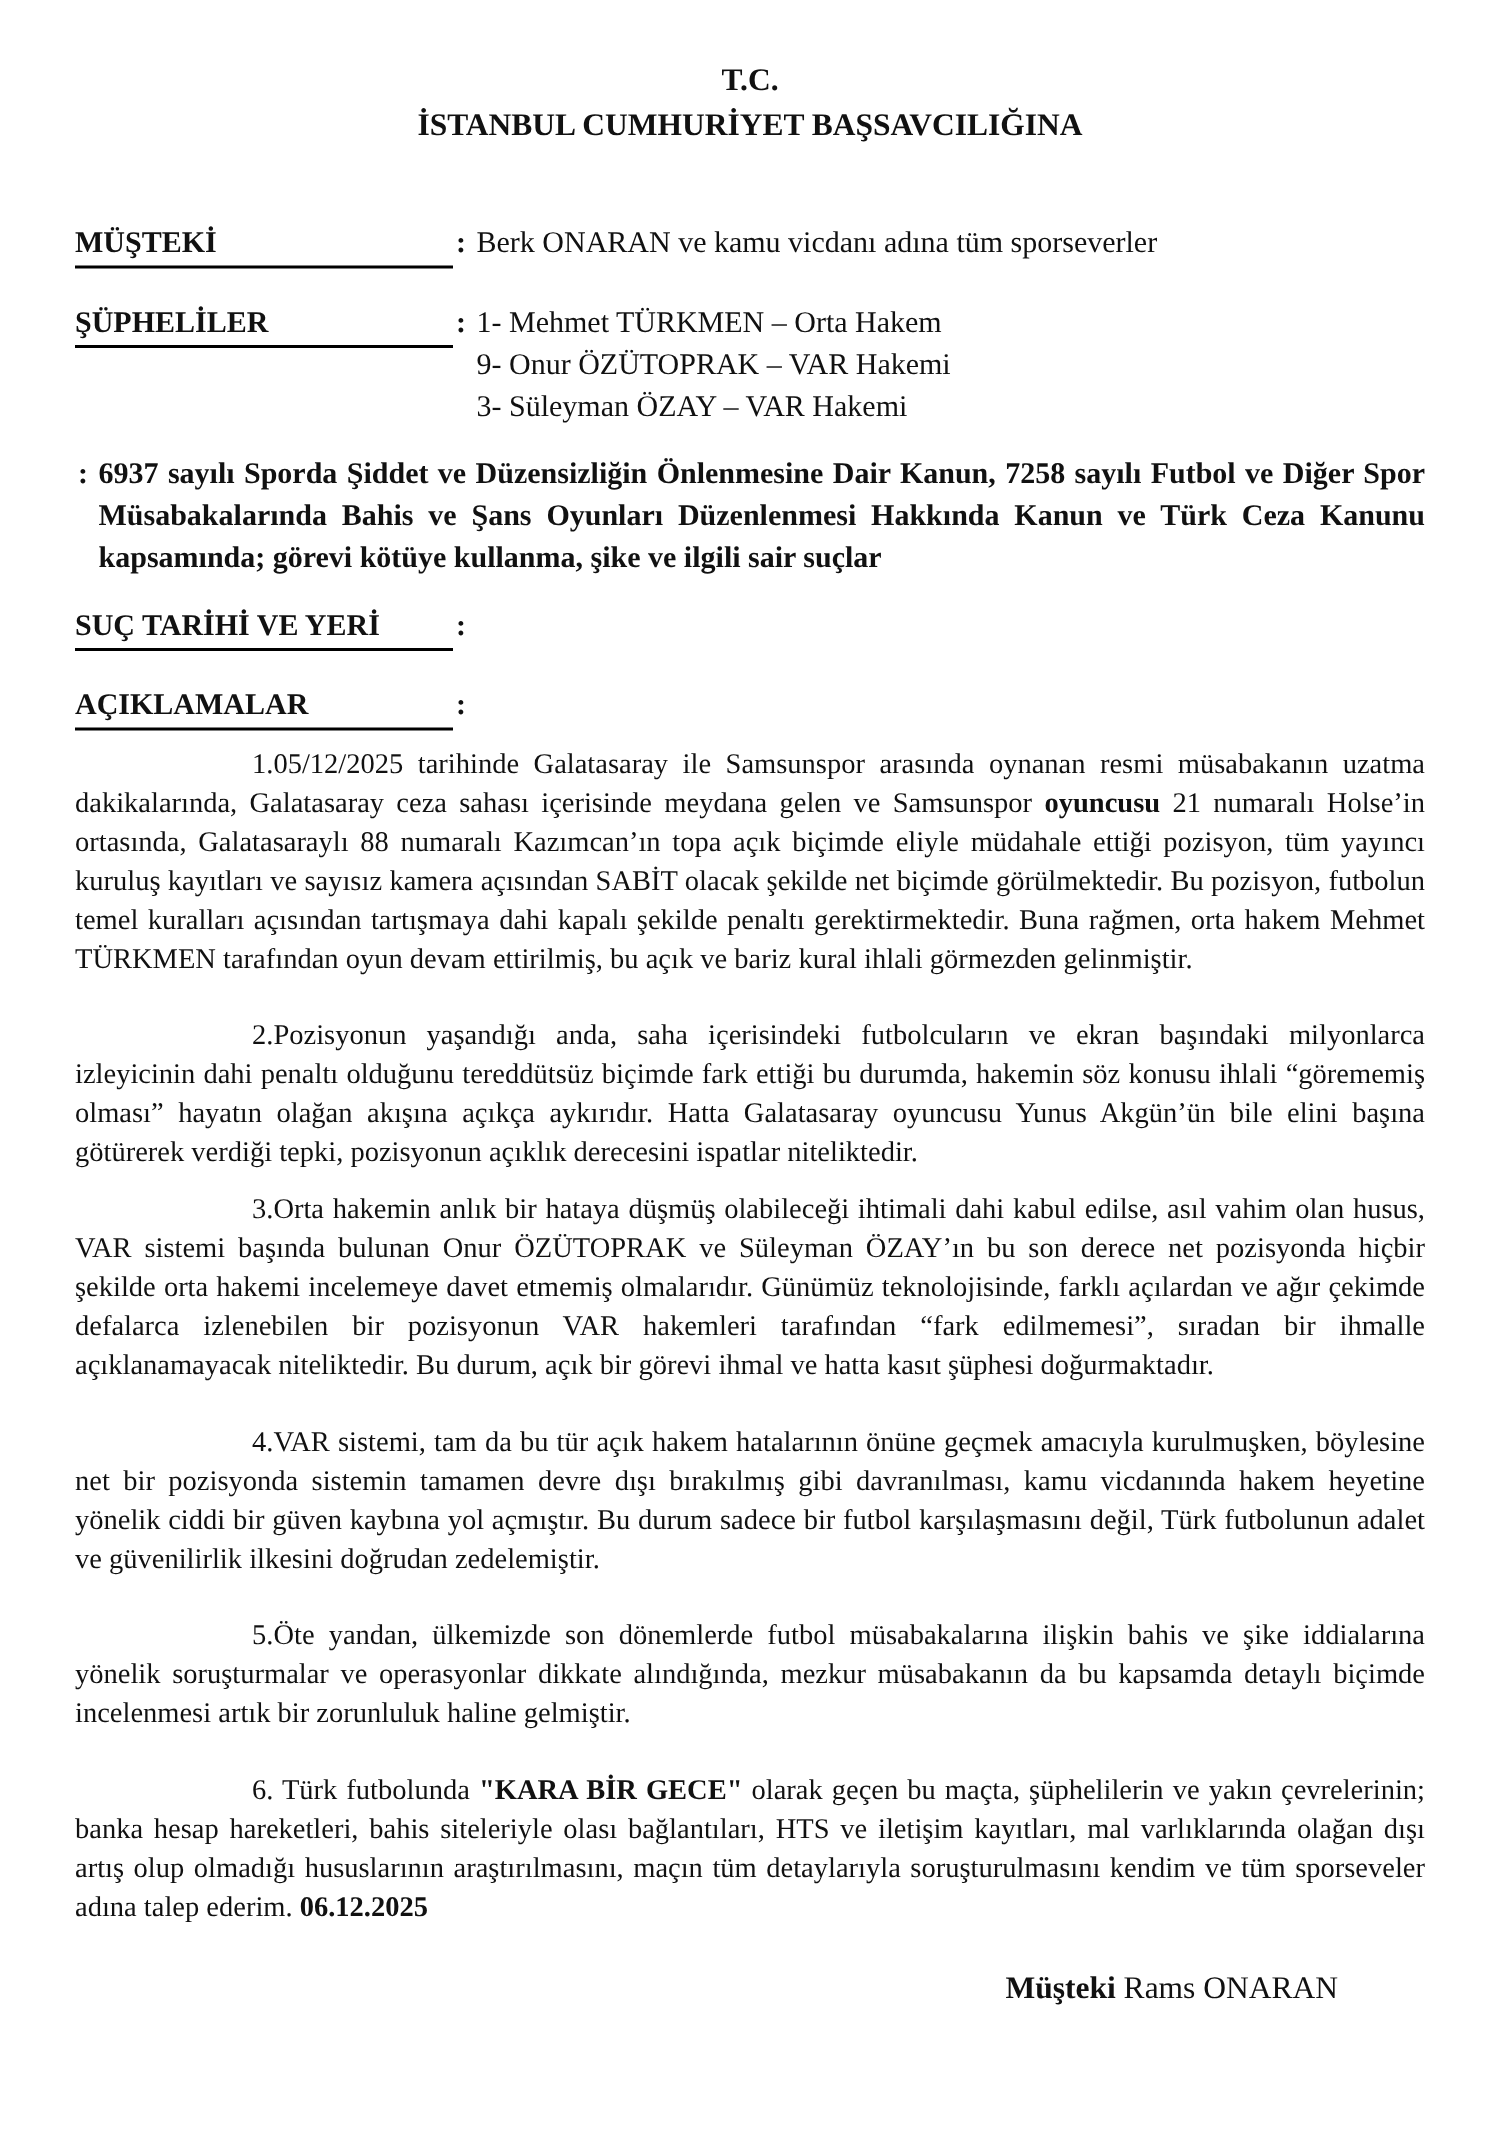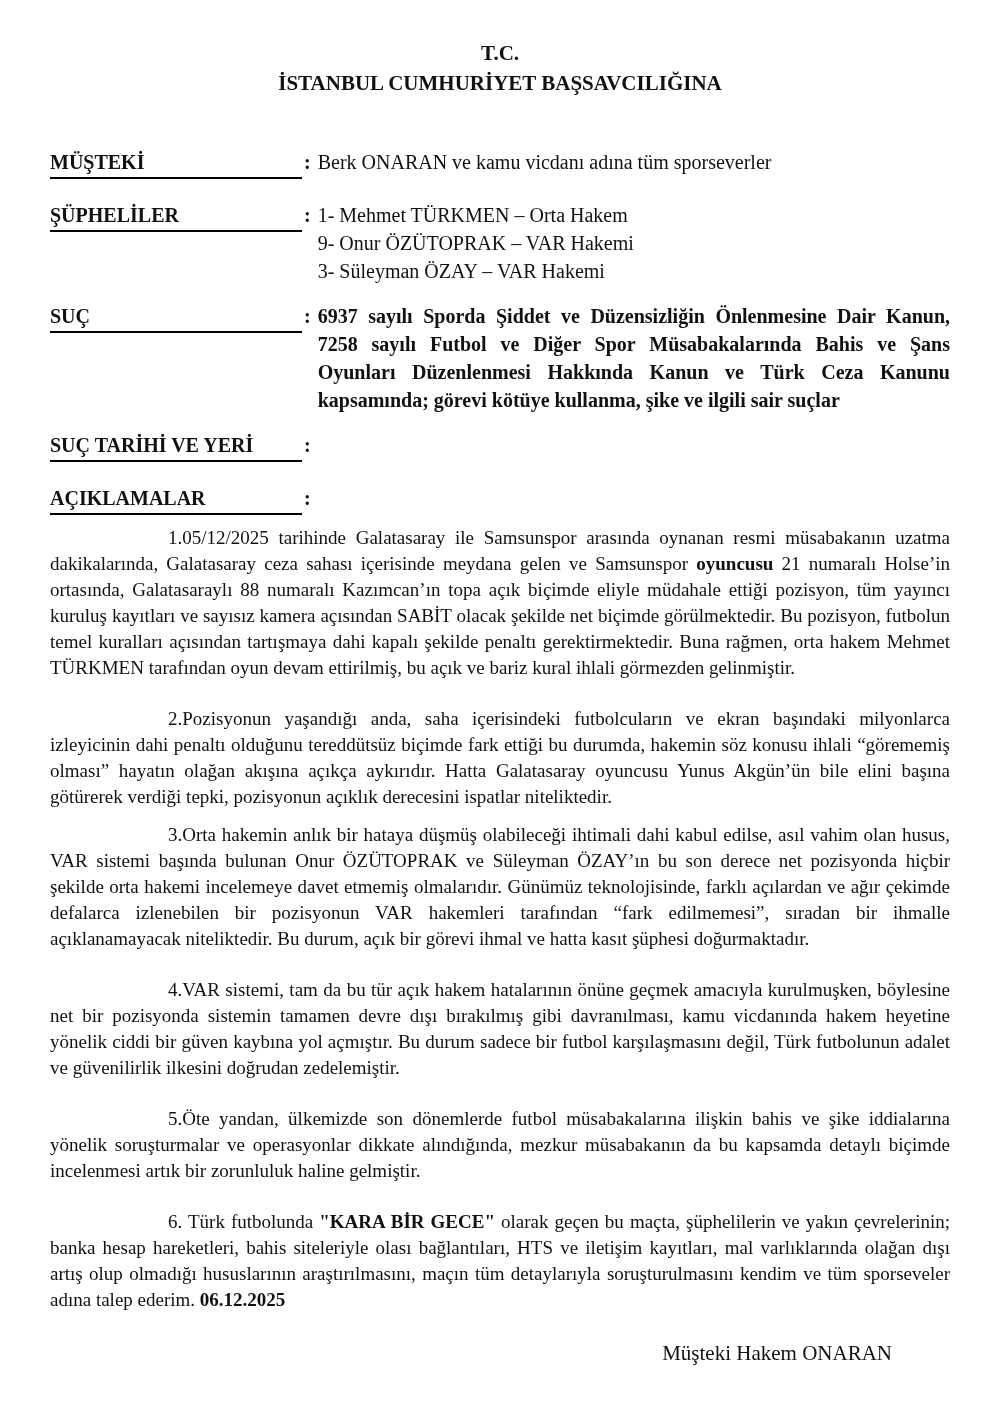--- a/index.html
+++ b/index.html
@@ -70,21 +70,21 @@
     text-indent: 118px;
   }
   .para.no-gap { margin-bottom: 12px; }
   
   .signature {
     margin-top: 28px;
     text-align: right;
     padding-right: 58px;
     font-size: 21px;
   }
-  .sig-label { font-weight: normal; }
+  .sig-label { font-weight: bold; }
 </style>
 </head>
 <body>
 
 <div class="page">
 
   <header class="doc-header">
     <div>T.C.</div>
     <div>İSTANBUL CUMHURİYET BAŞSAVCILIĞINA</div>
   </header>
@@ -101,21 +101,20 @@
       <div class="field-label">ŞÜPHELİLER</div>
       <div class="colon">:</div>
       <div class="field-value">
         <span class="value-line">1- Mehmet TÜRKMEN – Orta Hakem</span>
         <span class="value-line">9- Onur ÖZÜTOPRAK – VAR Hakemi</span>
         <span class="value-line">3- Süleyman ÖZAY – VAR Hakemi</span>
       </div>
     </div>
 
     <div class="field-row gap-md">
-      <div class="field-label">SUÇ</div>
       <div class="colon">:</div>
       <div class="field-value bold-just">6937 sayılı Sporda Şiddet ve Düzensizliğin Önlenmesine Dair Kanun, 7258 sayılı Futbol ve Diğer Spor Müsabakalarında Bahis ve Şans Oyunları Düzenlenmesi Hakkında Kanun ve Türk Ceza Kanunu kapsamında; görevi kötüye kullanma,  şike ve ilgili sair suçlar</div>
     </div>
 
     <div class="field-row gap-lg">
       <div class="field-label">SUÇ TARİHİ VE YERİ</div>
       <div class="colon">:</div>
     </div>
 
     <div class="field-row gap-sm">
@@ -130,16 +129,16 @@
     <p class="para"><span>1.05/12/2025 tarihinde Galatasaray ile Samsunspor arasında oynanan resmi müsabakanın uzatma dakikalarında, Galatasaray ceza sahası içerisinde meydana gelen ve Samsunspor </span><span style="font-weight: bold;">oyuncusu</span><span> 21 numaralı Holse’in ortasında, Galatasaraylı 88 numaralı Kazımcan’ın topa açık biçimde eliyle müdahale ettiği pozisyon, tüm yayıncı kuruluş kayıtları ve sayısız kamera açısından SABİT olacak şekilde net biçimde görülmektedir. Bu pozisyon, futbolun temel kuralları açısından tartışmaya dahi kapalı şekilde penaltı gerektirmektedir. Buna rağmen, orta hakem Mehmet TÜRKMEN tarafından oyun devam ettirilmiş, bu açık ve bariz kural ihlali görmezden gelinmiştir.</span></p>
     <p class="para no-gap"><span>2.Pozisyonun yaşandığı anda, saha içerisindeki futbolcuların ve ekran başındaki milyonlarca izleyicinin dahi penaltı olduğunu tereddütsüz biçimde fark ettiği bu durumda, hakemin söz konusu ihlali “görememiş olması” hayatın olağan akışına açıkça aykırıdır. Hatta Galatasaray oyuncusu Yunus Akgün’ün bile elini başına götürerek verdiği tepki, pozisyonun açıklık derecesini ispatlar niteliktedir.</span></p>
     <p class="para"><span>3.Orta hakemin anlık bir hataya düşmüş olabileceği ihtimali dahi kabul edilse, asıl vahim olan husus, VAR sistemi başında bulunan Onur ÖZÜTOPRAK ve Süleyman ÖZAY’ın bu son derece net pozisyonda hiçbir şekilde orta hakemi incelemeye davet etmemiş olmalarıdır. Günümüz teknolojisinde, farklı açılardan ve ağır çekimde defalarca izlenebilen bir pozisyonun VAR hakemleri tarafından “fark edilmemesi”, sıradan bir ihmalle açıklanamayacak niteliktedir. Bu durum, açık bir görevi ihmal ve hatta kasıt şüphesi doğurmaktadır.</span></p>
     <p class="para"><span>4.VAR sistemi, tam da bu tür açık hakem hatalarının önüne geçmek amacıyla kurulmuşken, böylesine net bir pozisyonda sistemin tamamen devre dışı bırakılmış gibi davranılması, kamu vicdanında hakem heyetine yönelik ciddi bir güven kaybına yol açmıştır. Bu durum sadece bir futbol karşılaşmasını değil, Türk futbolunun adalet ve güvenilirlik ilkesini doğrudan zedelemiştir.</span></p>
     <p class="para"><span>5.Öte yandan, ülkemizde son dönemlerde futbol müsabakalarına ilişkin bahis ve şike iddialarına yönelik soruşturmalar ve operasyonlar dikkate alındığında, mezkur müsabakanın da bu kapsamda detaylı biçimde incelenmesi artık bir zorunluluk haline gelmiştir.</span></p>
     <p class="para"><span>6. Türk futbolunda </span><span style="font-weight: bold;">"KARA BİR GECE"</span><span> olarak geçen bu maçta, şüphelilerin ve yakın çevrelerinin; banka hesap hareketleri, bahis siteleriyle olası bağlantıları, HTS ve iletişim kayıtları, mal varlıklarında olağan dışı artış olup olmadığı hususlarının araştırılmasını, maçın tüm detaylarıyla soruşturulmasını kendim ve tüm sporseveler adına talep ederim. </span><span style="font-weight: bold;">06.12.2025</span></p>
   </section>
 
   <div class="signature">
     <span class="sig-label">Müşteki</span>
-    <span>Hakem ONARAN</span>
+    <span>Rams ONARAN</span>
   </div>
 
 </div>
 
 </body></html>

